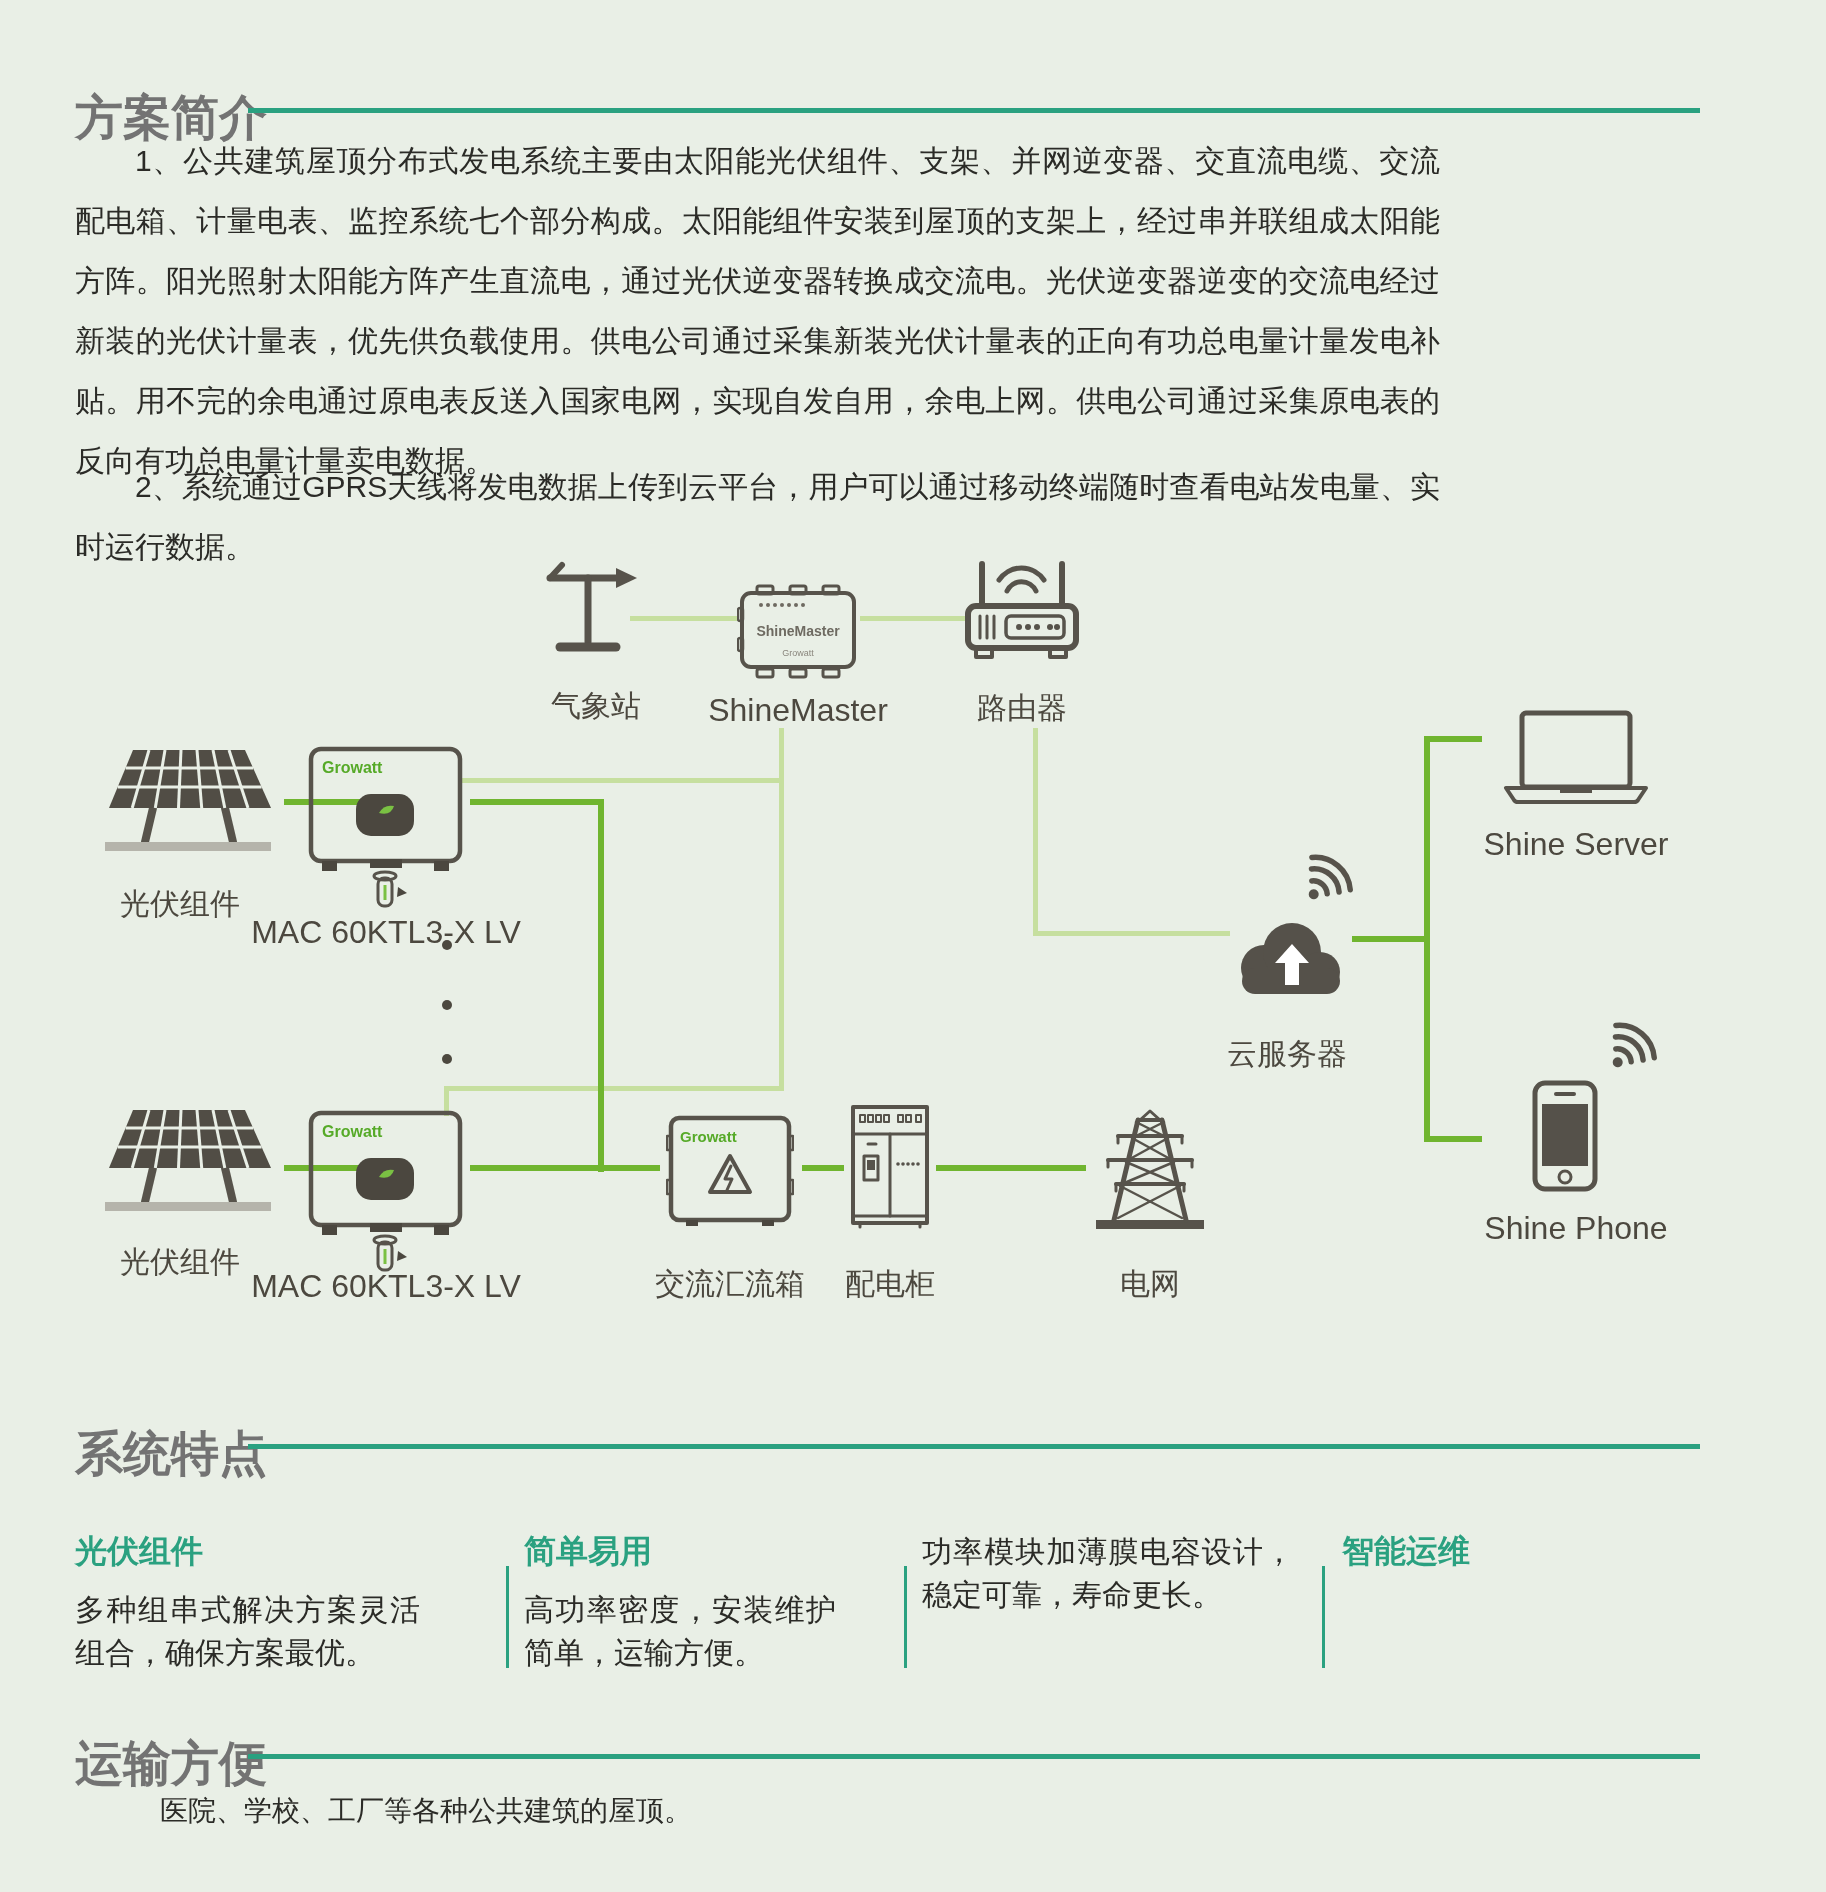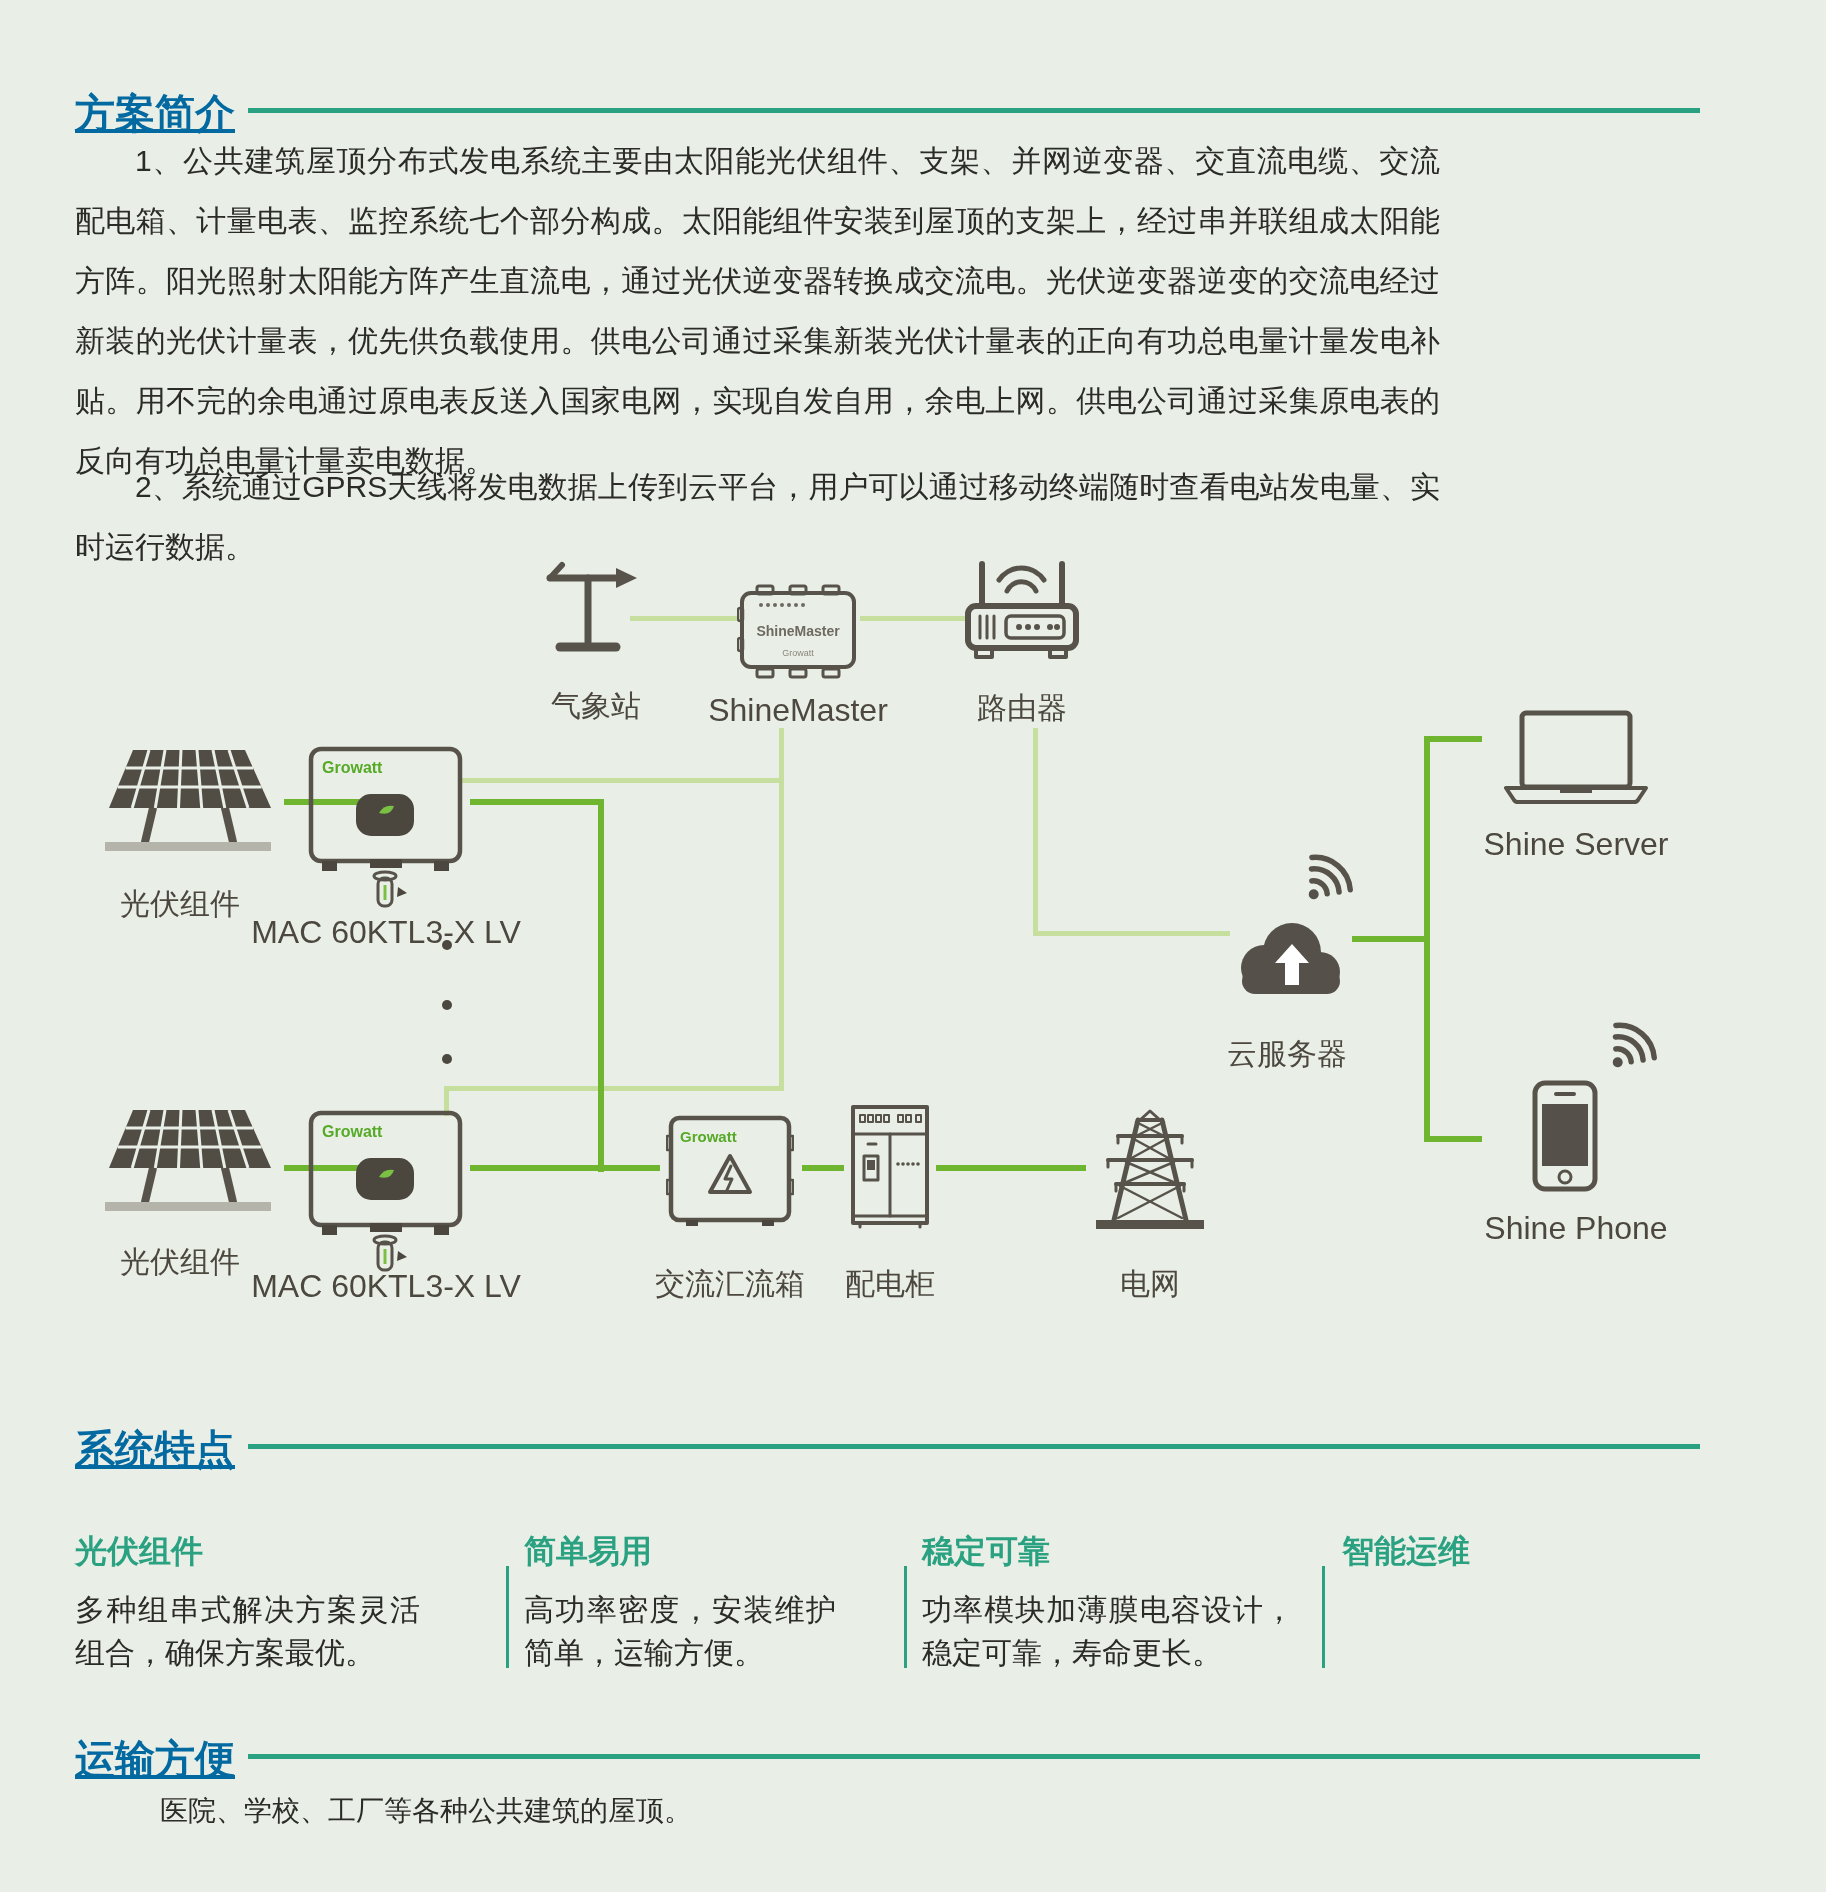--- a/index.html
+++ b/index.html
@@ -1,18 +1,18 @@
 <!DOCTYPE html>
 <html><head>
 <meta charset="utf-8">
 <style>
   html,body{margin:0;padding:0;}
   .page{position:relative;width:1826px;height:1892px;background:#e9efe6;
         font-family:"Liberation Sans",sans-serif;overflow:hidden;}
-  .sec-title{position:absolute;font-size:40px;font-weight:bold;color:#0369a1;white-space:nowrap;text-decoration:underline;}
+  .sec-title{position:absolute;font-size:48px;font-weight:bold;color:#737373;white-space:nowrap;}
   .sec-rule{position:absolute;height:5px;background:#2aa180;}
   .para{position:absolute;font-size:30px;line-height:60px;color:#2b2b27;
         text-align:justify;text-indent:2em;margin:0;}
   .lbl{position:absolute;transform:translateX(-50%);font-size:30px;color:#4c483f;white-space:nowrap;}
   .lbl.en{font-size:32px;}
   .line{position:absolute;background:#c6df9f;}
   .line.dark{background:#70b52f;}
   .dot{position:absolute;width:10px;height:10px;border-radius:50%;background:#4c483f;}
   .ic{position:absolute;}
   .feat{position:absolute;}
@@ -326,21 +326,20 @@
     <h3>光伏组件</h3>
     <p>多种组串式解决方案灵活组合，确保方案最优。</p>
   </div>
   <div class="vdiv" style="left:506px;top:1566px;height:102px;"></div>
   <div class="feat" style="left:524px;top:1530px;width:312px;">
     <h3>简单易用</h3>
     <p>高功率密度，安装维护简单，运输方便。</p>
   </div>
   <div class="vdiv" style="left:904px;top:1566px;height:102px;"></div>
   <div class="feat" style="left:922px;top:1530px;width:372px;">
-    <h3>稳定可靠</h3>
     <p>功率模块加薄膜电容设计，稳定可靠，寿命更长。</p>
   </div>
   <div class="vdiv" style="left:1322px;top:1566px;height:102px;"></div>
   <div class="feat" style="left:1342px;top:1530px;width:352px;">
     <h3>智能运维</h3>
   </div>
 
   <div class="sec-title" style="left:75px;top:1732px;">运输方便</div>
   <div class="sec-rule" style="left:248px;top:1754px;width:1452px;"></div>
   <div style="position:absolute;left:160px;top:1792px;font-size:28px;color:#2b2b27;">医院、学校、工厂等各种公共建筑的屋顶。</div>

